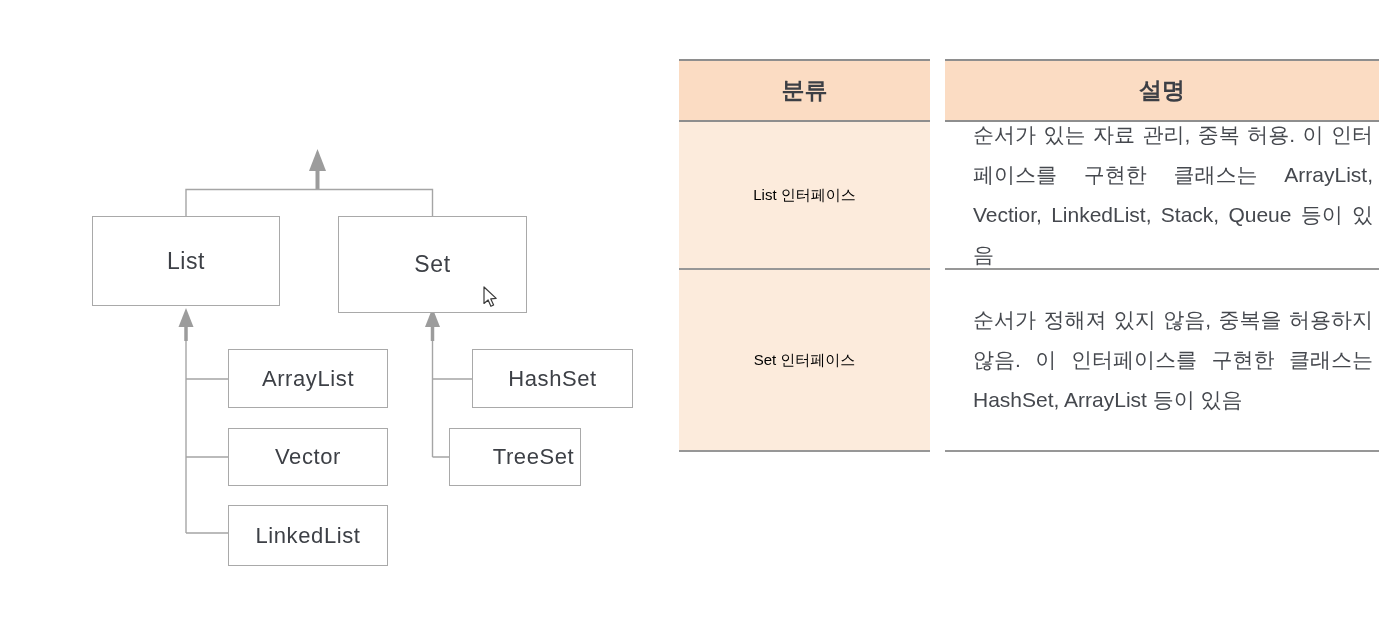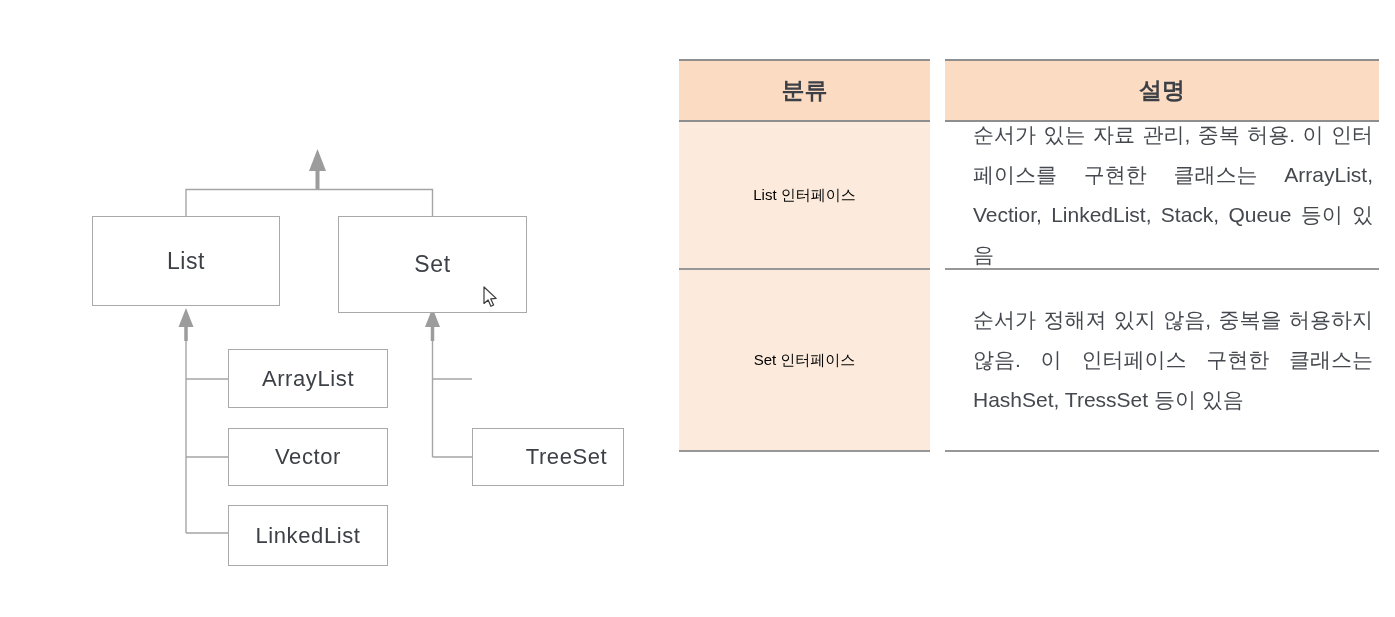--- a/index.html
+++ b/index.html
@@ -27,21 +27,21 @@
     letter-spacing: 0.6px;
     color: #3d4046;
   }
   .node-collection { left: 194px; top: 61px;  width: 247px; height: 86px; font-size: 23px; }
   .node-list       { left: 92px;  top: 216px; width: 188px; height: 90px; font-size: 23px; }
   .node-set        { left: 338px; top: 216px; width: 189px; height: 97px; font-size: 23px; }
   .node-arraylist  { left: 228px; top: 349px; width: 160px; height: 59px; }
   .node-vector     { left: 228px; top: 428px; width: 160px; height: 58px; }
   .node-linkedlist { left: 228px; top: 505px; width: 160px; height: 61px; }
   .node-hashset    { left: 472px; top: 349px; width: 161px; height: 59px; }
-  .node-treeset    { left: 472px; top: 428px; width: 152px; height: 58px; padding-left: 37px; }
+  .node-treeset    { left: 449px; top: 428px; width: 132px; height: 58px; padding-left: 37px; }
 
   .cursor { position: absolute; left: 483px; top: 286px; }
 
   
   .tcol { position: absolute; top: 59px; }
   .tcol-left  { left: 679px; width: 251px; }
   .tcol-right { left: 945px; width: 434px; }
 
   .th {
     box-sizing: border-box;
@@ -99,35 +99,36 @@
     <path d="M432.5,341 V457" stroke="#a5a5a5" stroke-width="1.4" fill="none"></path>
     <path d="M432.5,379 H472" stroke="#a5a5a5" stroke-width="1.4" fill="none"></path>
     <path d="M432.5,457 H472" stroke="#a5a5a5" stroke-width="1.4" fill="none"></path>
   </svg>
 
   <div class="node node-list">List</div>
   <div class="node node-set">Set</div>
   <div class="node node-arraylist">ArrayList</div>
   <div class="node node-vector">Vector</div>
   <div class="node node-linkedlist">LinkedList</div>
+  <div class="node node-hashset">HashSet</div>
   <div class="node node-treeset">TreeSet</div>
 
   <svg class="cursor" width="16" height="22" viewBox="0 0 16 22">
     <path d="M1,1 L1,17.5 L5.1,14 L7.9,20.3 L10.6,19 L7.8,12.9 L13.2,12.4 Z" fill="#ffffff" stroke="#3a3a3a" stroke-width="1.2" stroke-linejoin="round"></path>
   </svg>
 
   <div class="tcol tcol-left">
     <div class="th">분류</div>
     <div class="tcell r1">List 인터페이스</div>
     <div class="tcell r2">Set 인터페이스</div>
   </div>
 
   <div class="tcol tcol-right">
     <div class="th">설명</div>
     <div class="tcell r1">
       <p>순서가 있는 자료 관리, 중복 허용. 이 인터페이스를 구현한 클래스는 ArrayList, Vectior, LinkedList, Stack, Queue 등이 있음</p>
     </div>
     <div class="tcell r2">
-      <p>순서가 정해져 있지 않음, 중복을 허용하지 않음. 이 인터페이스 구현한 클래스는 HashSet, TressSet 등이 있음</p>
+      <p>순서가 정해져 있지 않음, 중복을 허용하지 않음. 이 인터페이스를 구현한 클래스는 HashSet, ArrayList 등이 있음</p>
     </div>
   </div>
 
 </div>
 
 </body></html>

